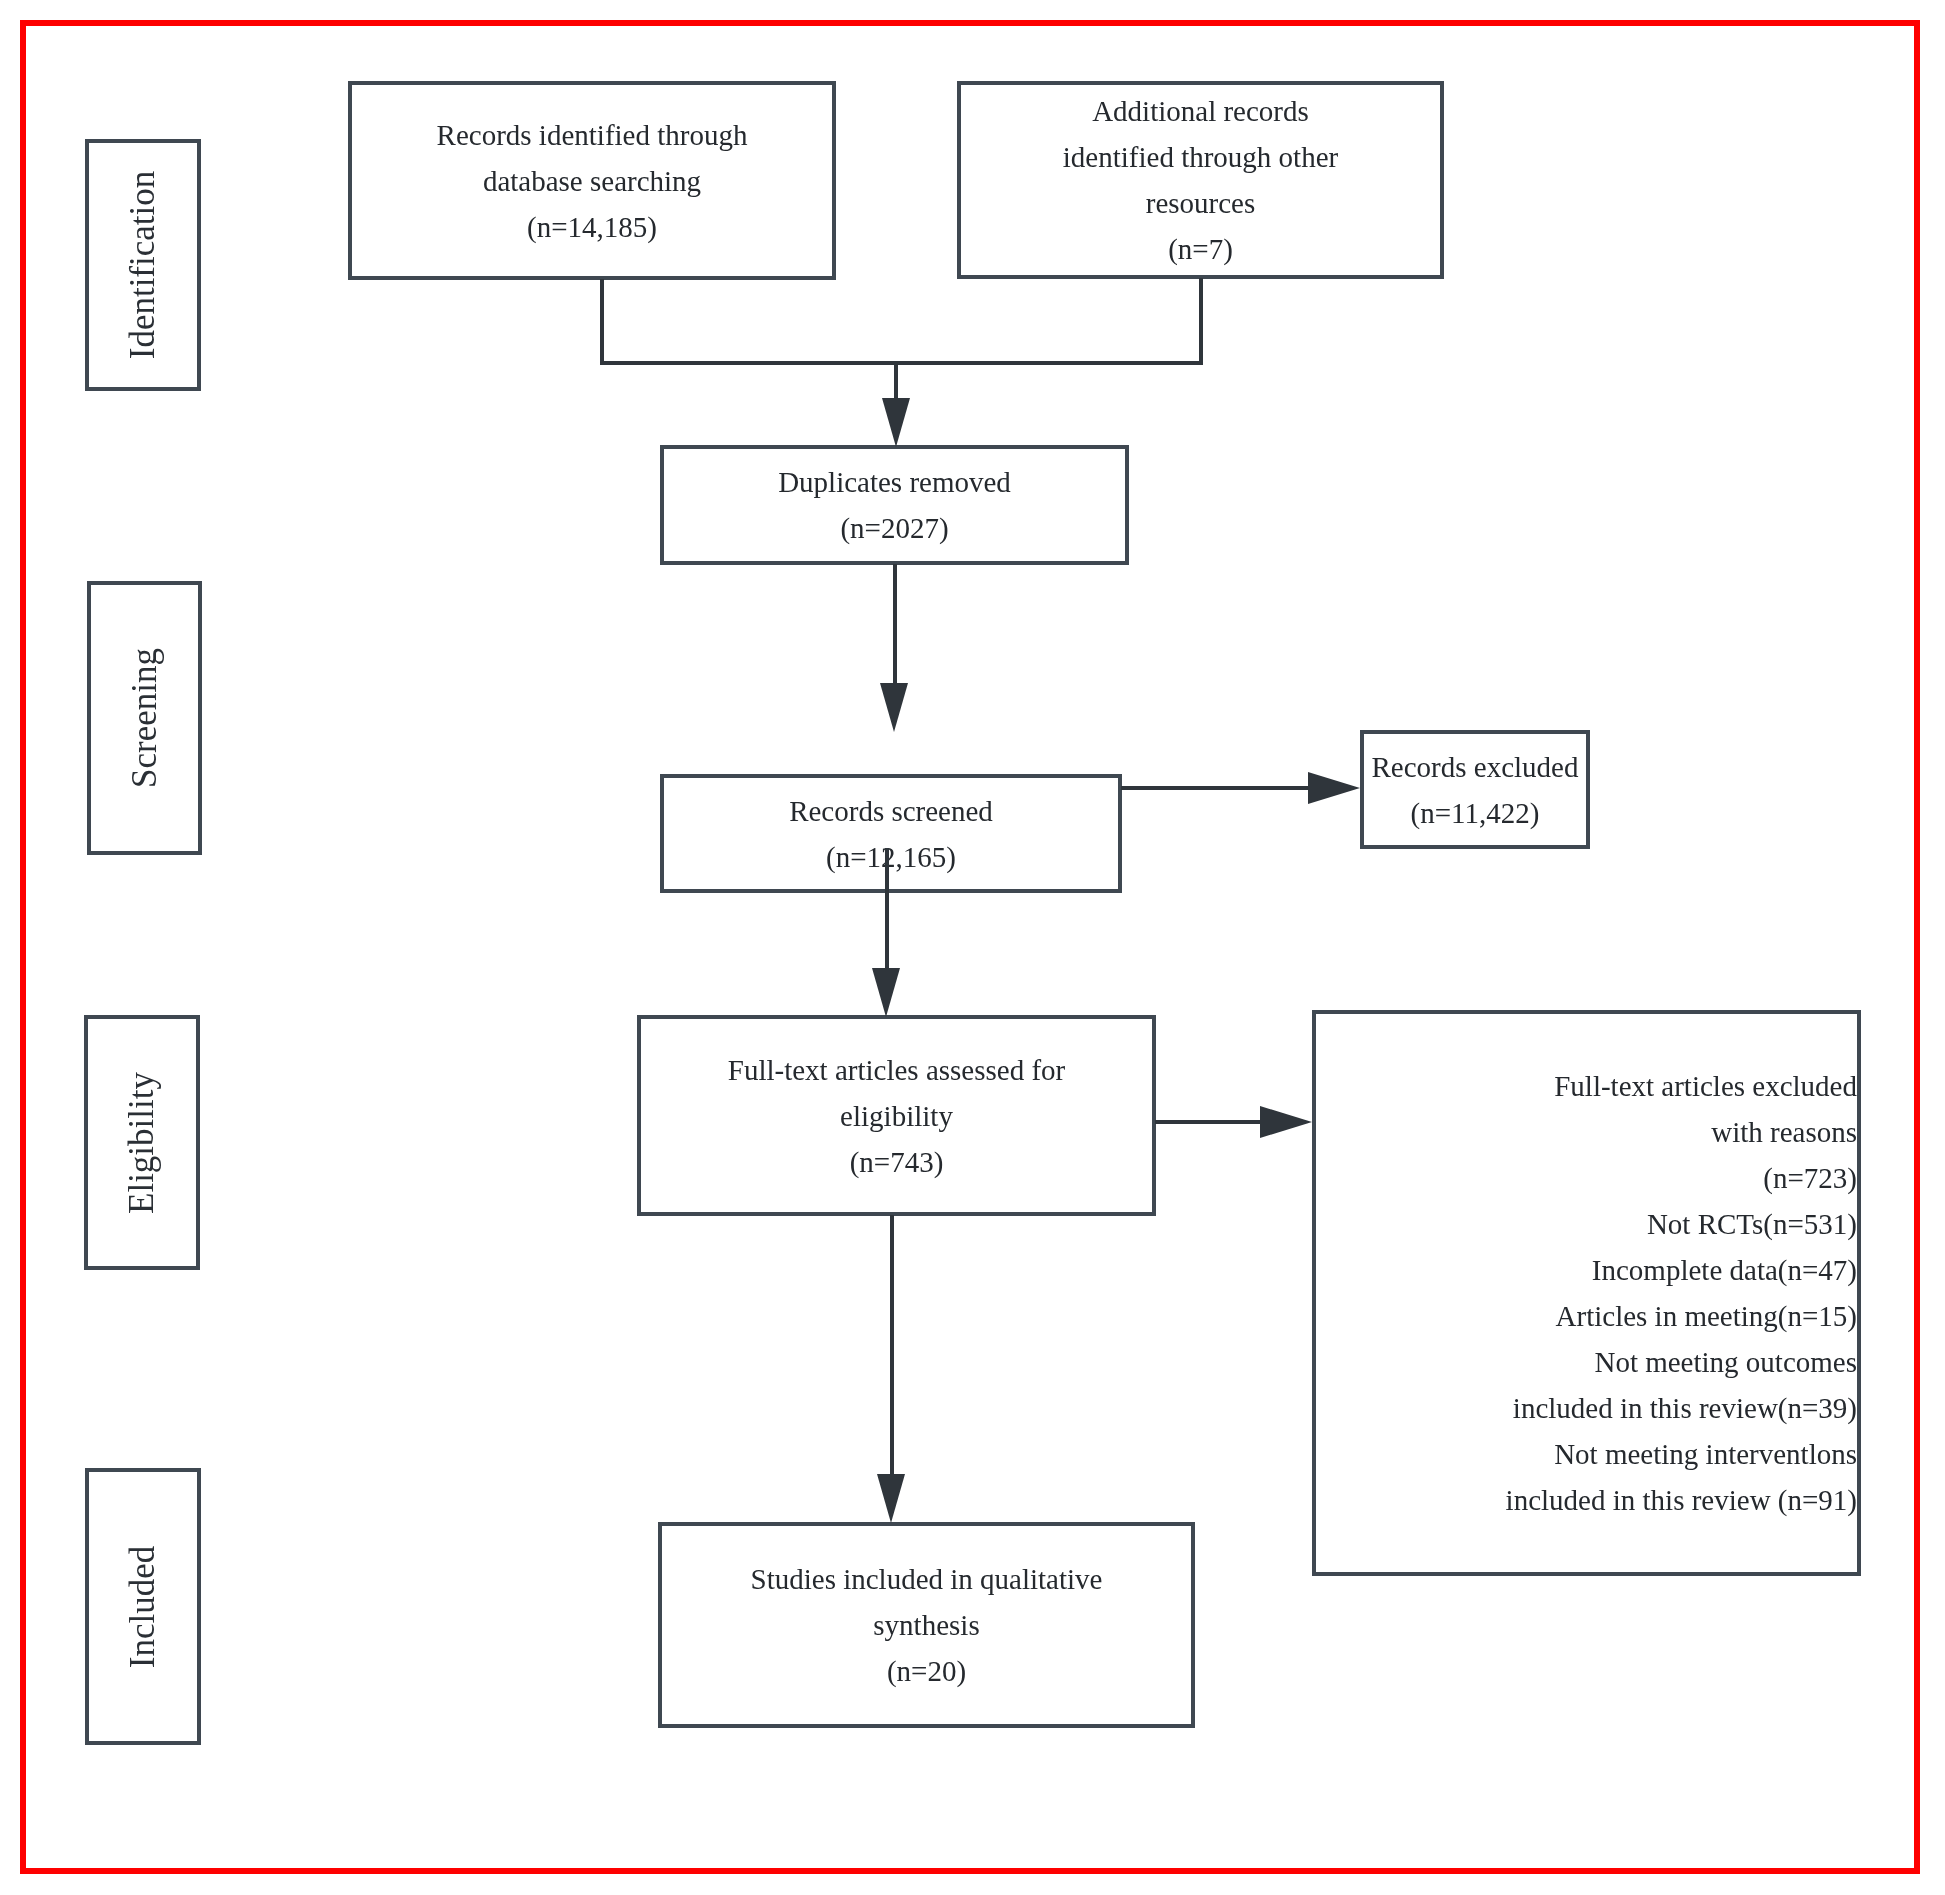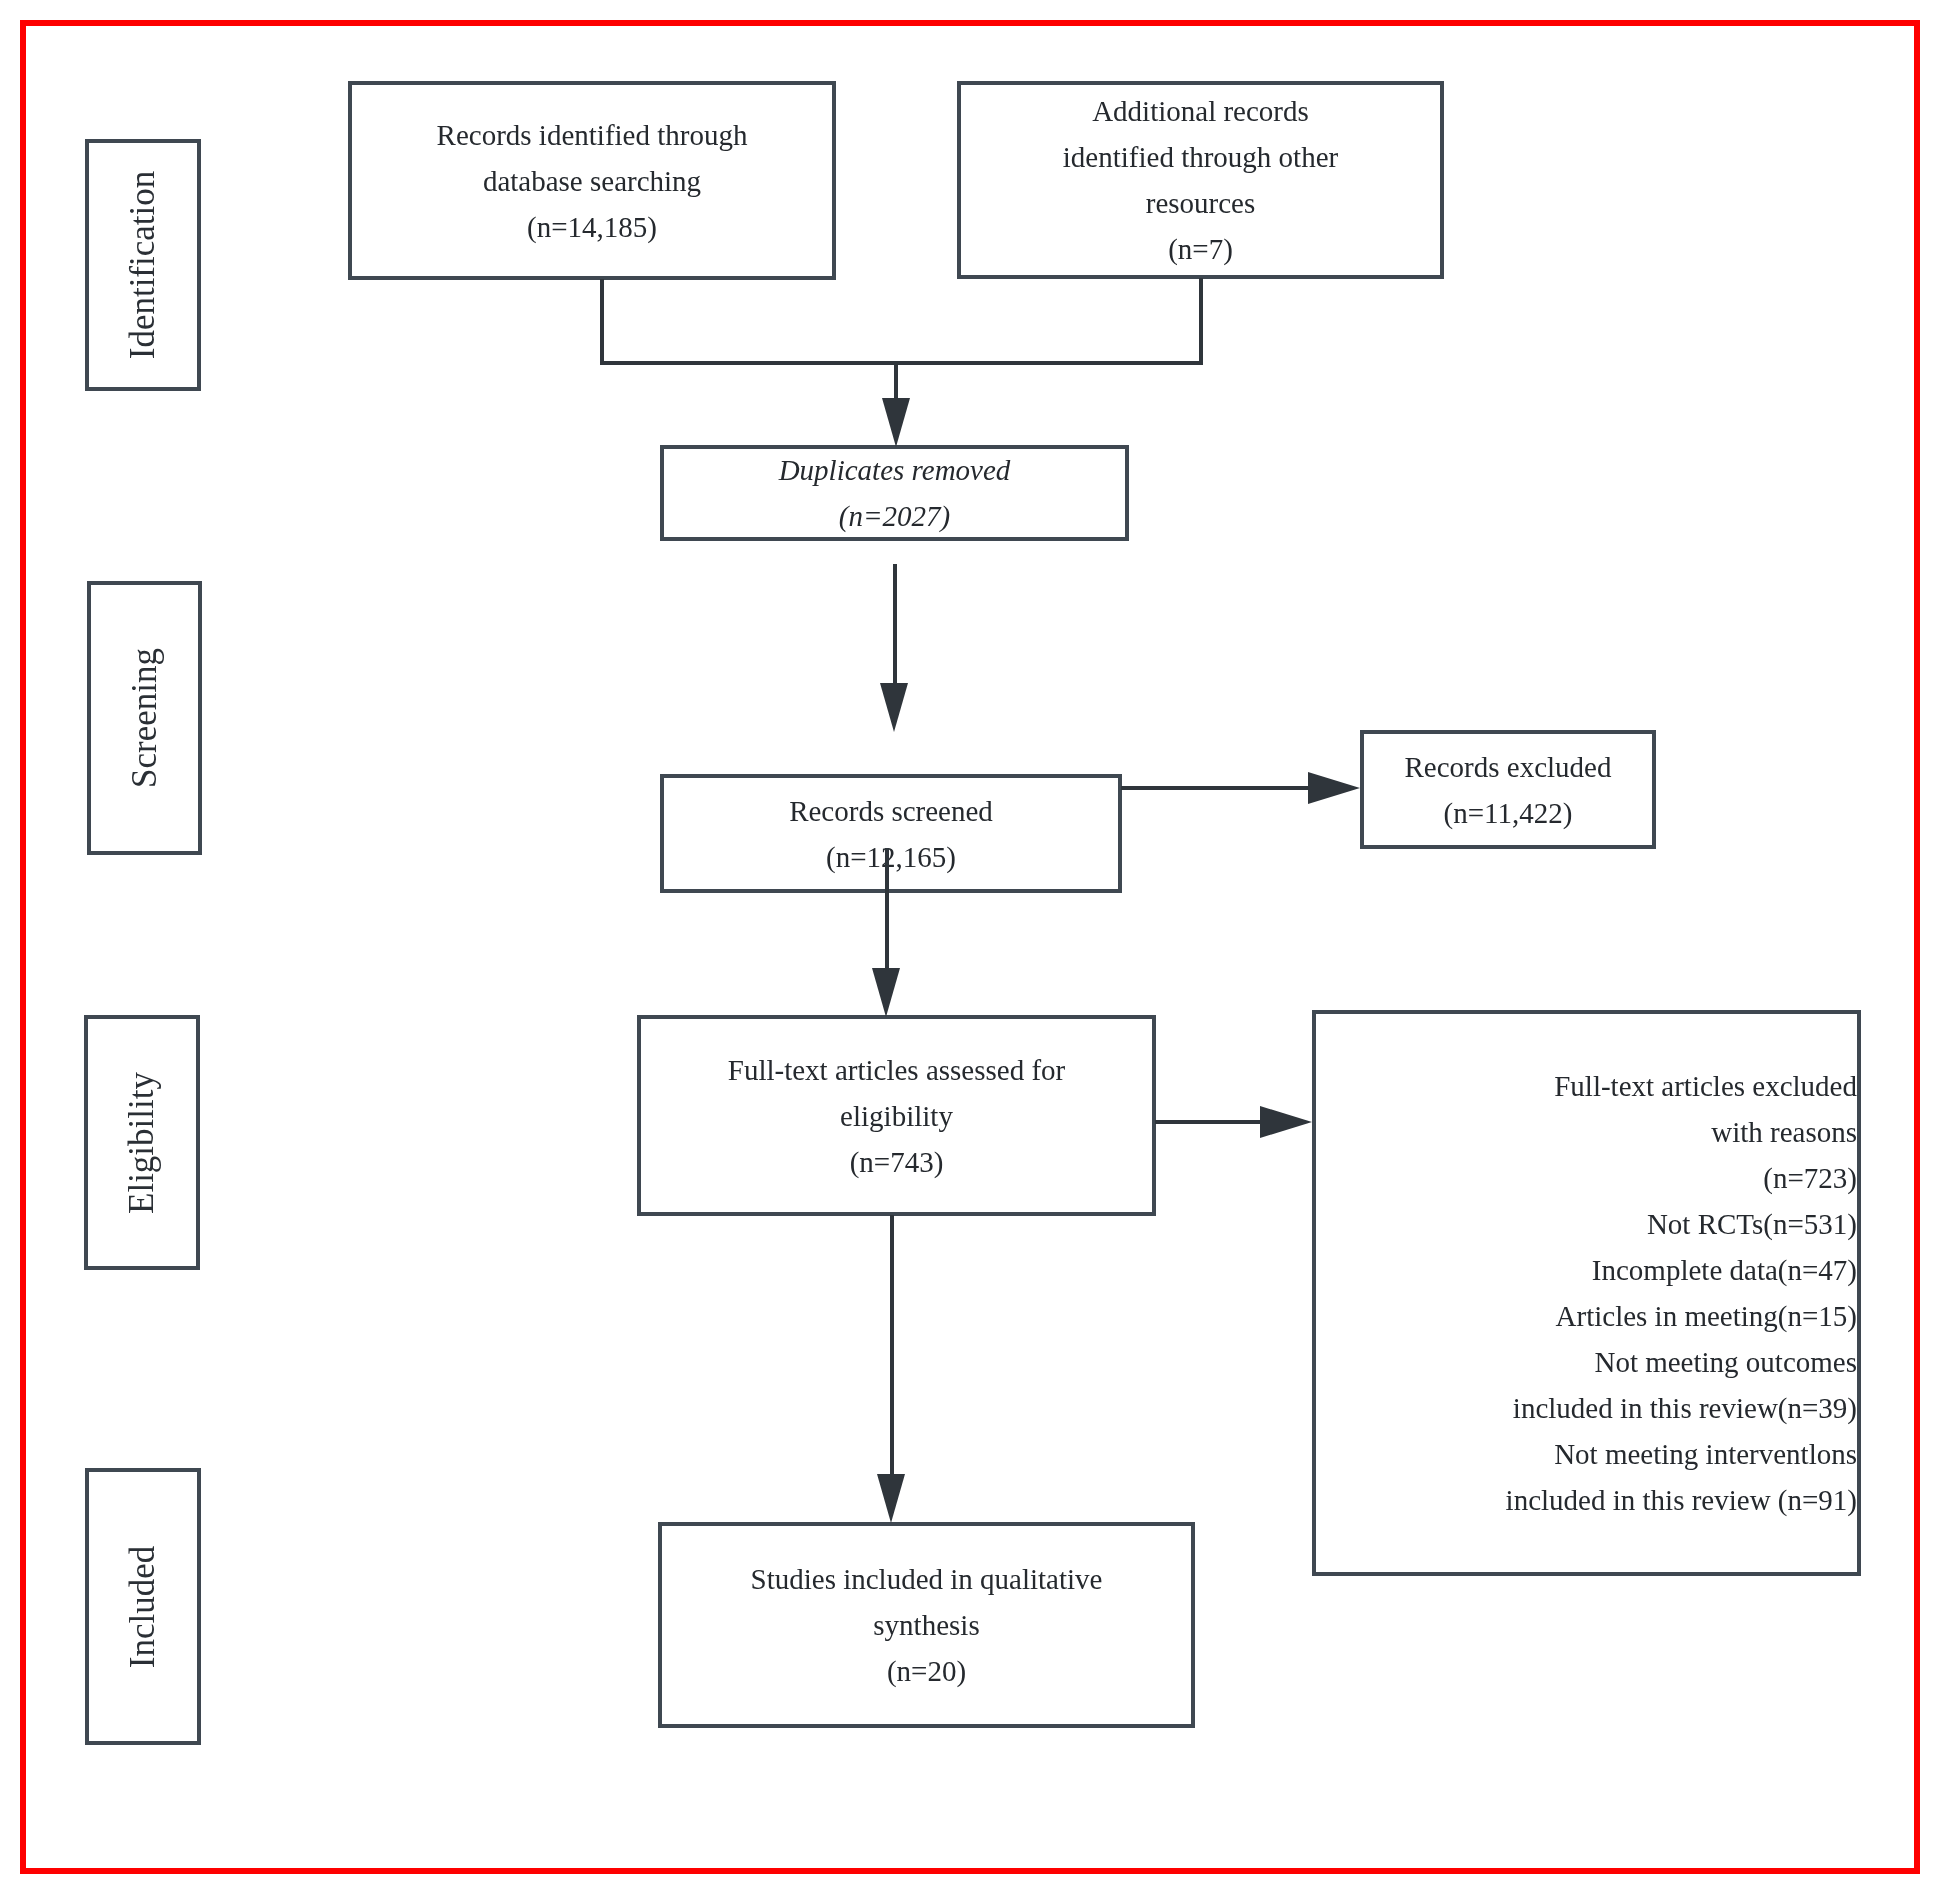--- a/index.html
+++ b/index.html
@@ -69,31 +69,31 @@
     <div class="ln">(n=14,185)</div>
   </div>
 
   <div class="fbox" style="left:957px; top:81px; width:487px; height:198px;">
     <div class="ln">Additional records</div>
     <div class="ln">identified through other</div>
     <div class="ln">resources</div>
     <div class="ln">(n=7)</div>
   </div>
 
-  <div class="fbox" style="left:660px; top:445px; width:469px; height:96px;font-style:italic;">
+  <div class="fbox" style="left:660px; top:445px; width:469px; height:120px;">
     <div class="ln">Duplicates removed</div>
     <div class="ln">(n=2027)</div>
   </div>
 
   <div class="fbox" style="left:660px; top:730px; width:462px; height:119px;margin-top:44px;">
     <div class="ln">Records screened</div>
     <div class="ln">(n=12,165)</div>
   </div>
 
-  <div class="fbox" style="left:1360px; top:730px; width:296px; height:119px;">
+  <div class="fbox" style="left:1360px; top:730px; width:230px; height:119px;">
     <div class="ln">Records excluded</div>
     <div class="ln">(n=11,422)</div>
   </div>
 
   <div class="fbox" style="left:637px; top:1015px; width:519px; height:201px;">
     <div class="ln">Full-text articles assessed for</div>
     <div class="ln">eligibility</div>
     <div class="ln">(n=743)</div>
   </div>
 

